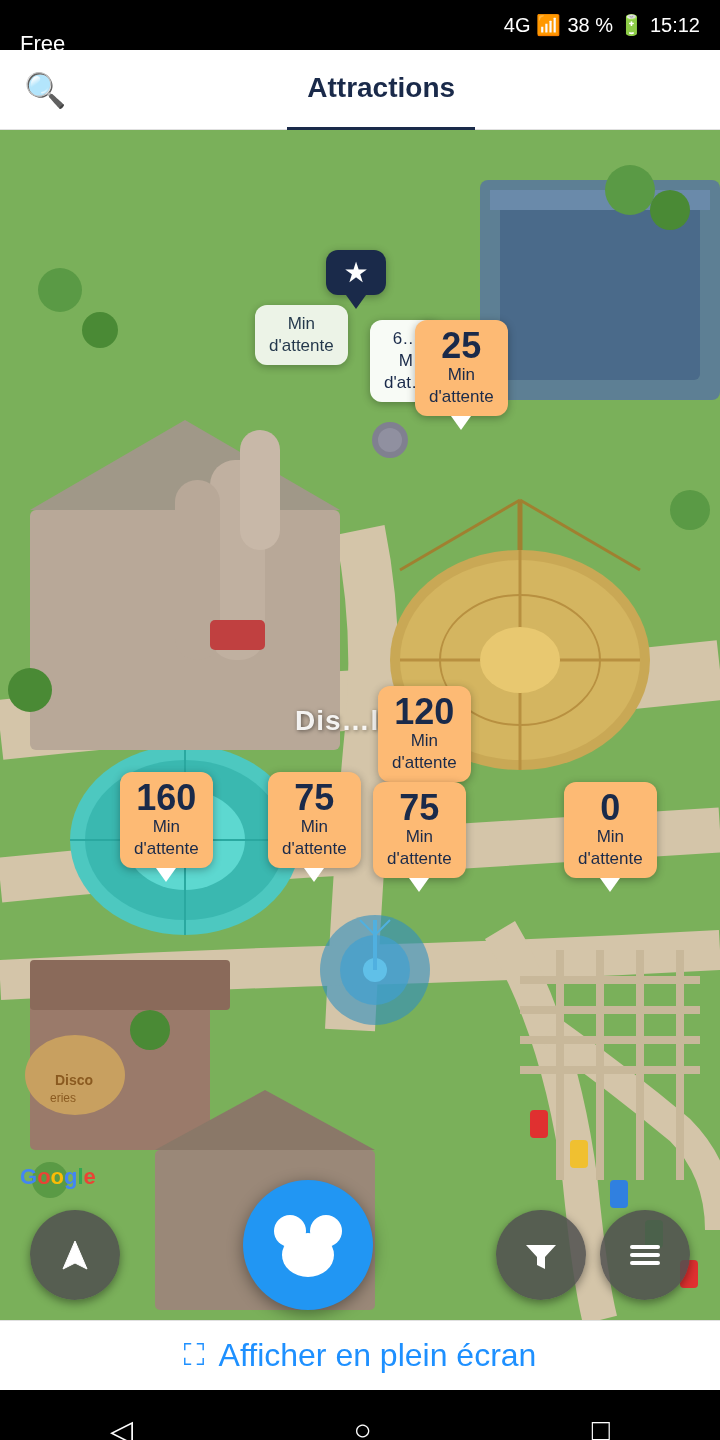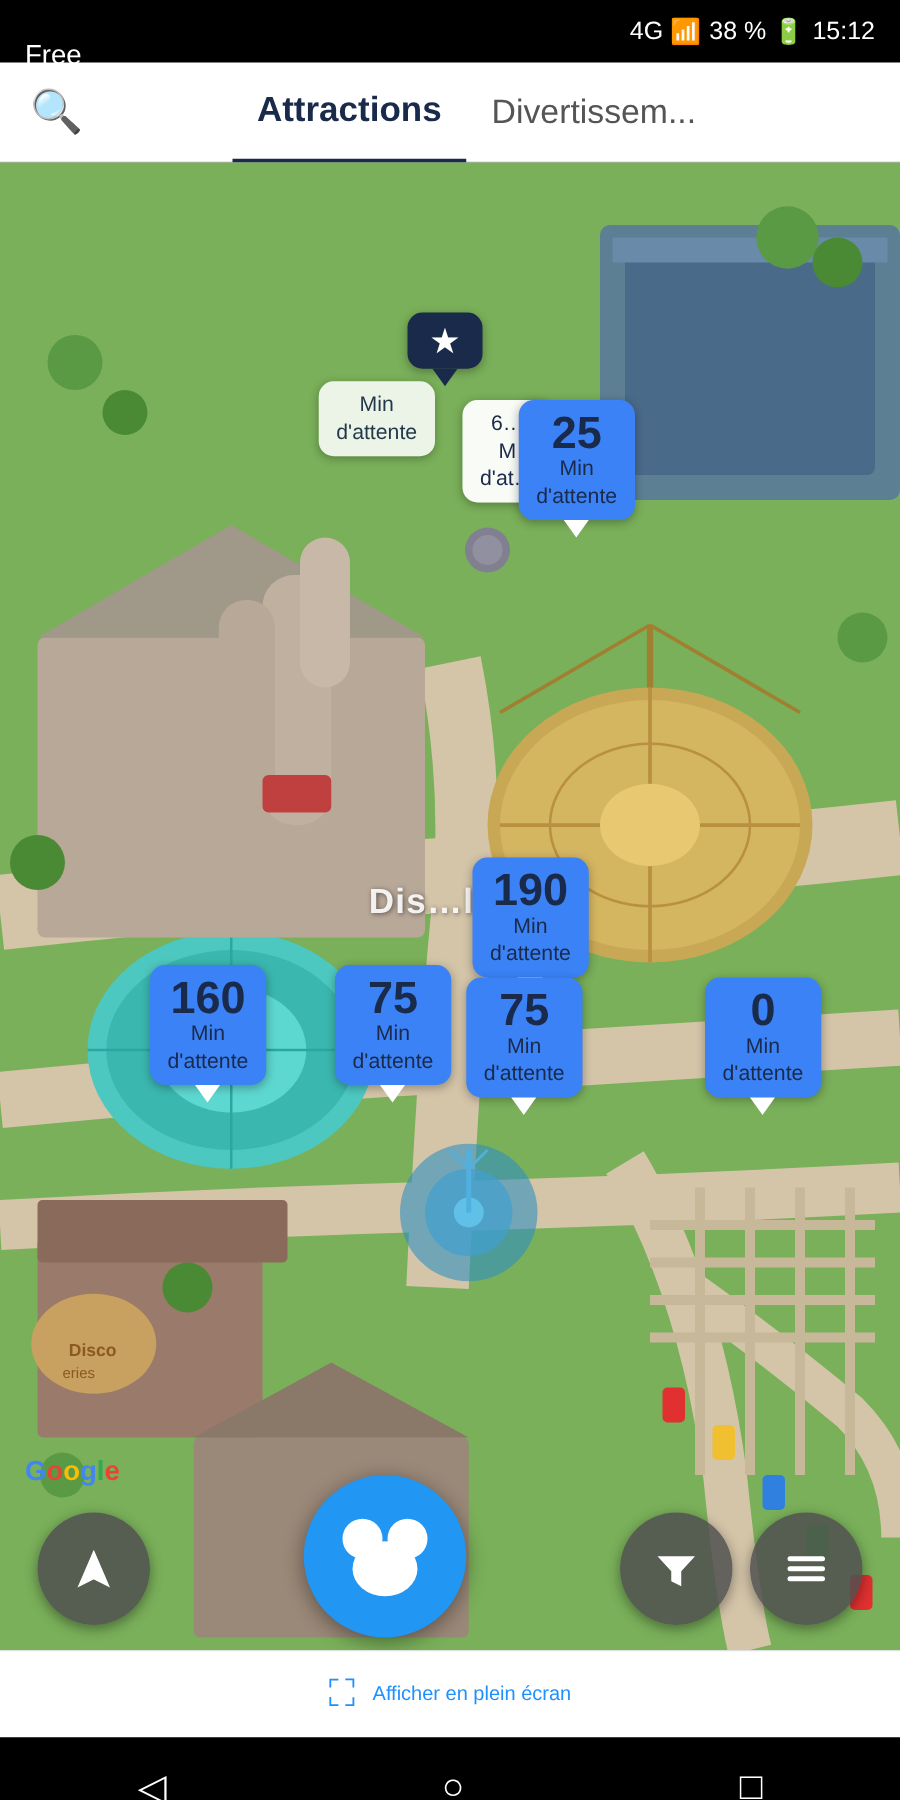--- a/index.html
+++ b/index.html
@@ -83,21 +83,21 @@
       width: 720px;
       height: 1190px;
       position: relative;
       overflow: hidden;
       background: #8db87a;
     }
 
     
     .wait-bubble {
       position: absolute;
-      background: #3b82f6;
+      background: #fdba74;
       border-radius: 12px;
       padding: 8px 14px;
       text-align: center;
       box-shadow: 0 2px 8px rgba(0,0,0,0.3);
       min-width: 90px;
     }
     .wait-bubble::after {
       content: '';
       position: absolute;
       bottom: -14px;
@@ -208,21 +208,21 @@
       width: 720px;
       height: 70px;
       background: #fff;
       display: flex;
       align-items: center;
       justify-content: center;
       gap: 14px;
       border-top: 1px solid #e0e0e0;
     }
     .fullscreen-icon { color: #1e90ff; font-size: 30px; }
-    .fullscreen-text { color: #1e90ff; font-size: 16px; font-weight: 500; }
+    .fullscreen-text { color: #1e90ff; font-size: 32px; font-weight: 500; }
 
     
     .nav-bar {
       width: 720px;
       height: 80px;
       background: #000;
       display: flex;
       align-items: center;
       justify-content: space-around;
     }
@@ -259,23 +259,20 @@
     <span>15:12</span>
   </div>
 </div>
 
 <div class="header">
   <span class="header-search">🔍</span>
   <div class="header-tabs">
     <div class="tab-active">
       <span>Attractions</span>
     </div>
-    <div class="tab-inactive">
-      <span>Divertissem...</span>
-    </div>
   </div>
 </div>
 
 <div class="map-container">
 
   <svg class="map-visual" viewBox="0 0 720 1190" xmlns="http://www.w3.org/2000/svg">
 
     <rect width="720" height="1190" fill="#7ab05a"></rect>
 
     <path d="M0,600 Q180,580 360,570 Q540,560 720,540" stroke="#d4c5a9" stroke-width="60" fill="none"></path>
@@ -381,21 +378,21 @@
   <div class="partial-bubble" style="top:190px; left:370px;">
     <div class="wait-label">6…<br>M<br>d'at…</div>
   </div>
 
   <div class="wait-bubble" style="top:190px; left:415px;">
     <div class="wait-number">25</div>
     <div class="wait-label">Min<br>d'attente</div>
   </div>
 
   <div class="wait-bubble" style="top:556px; left:378px;">
-    <div class="wait-number">190</div>
+    <div class="wait-number">120</div>
     <div class="wait-label">Min<br>d'attente</div>
   </div>
 
   <div class="wait-bubble" style="top:642px; left:120px;">
     <div class="wait-number">160</div>
     <div class="wait-label">Min<br>d'attente</div>
   </div>
 
   <div class="wait-bubble" style="top:642px; left:268px;">
     <div class="wait-number">75</div>

